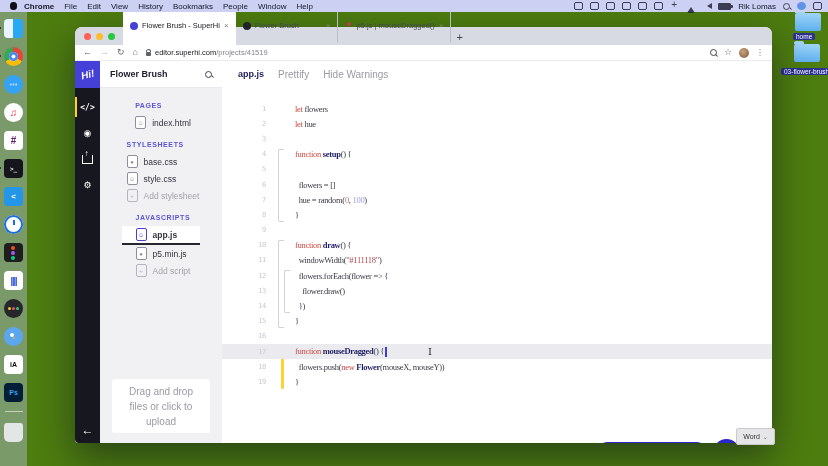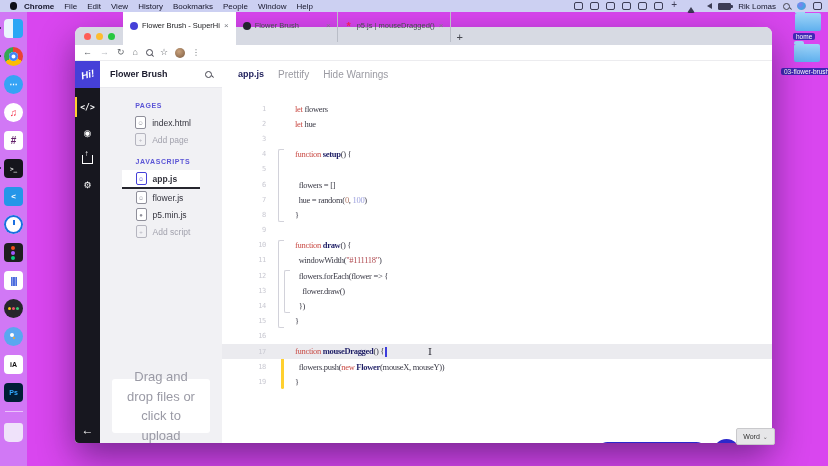--- a/index.html
+++ b/index.html
@@ -1,17 +1,17 @@
 <!DOCTYPE html>
 <html><head>
 <meta charset="utf-8">
 <style>
   html,body{margin:0;padding:0;}
   body{width:828px;height:466px;overflow:hidden;font-family:"Liberation Sans",sans-serif;-webkit-font-smoothing:antialiased;}
-  .screen{position:absolute;inset:0;width:828px;height:466px;background:#d946ef;overflow:hidden;}
+  .screen{position:absolute;inset:0;width:828px;height:466px;background:#4d7c0f;overflow:hidden;}
 
   
   .menubar{position:absolute;left:0;top:0;right:0;height:12px;background:#ccd0f2;display:flex;align-items:center;font-size:8px;color:#15152a;padding:0 6px;z-index:50;}
   .apple{width:7px;height:8px;background:#101018;border-radius:45% 45% 48% 48%;margin:0 7px 0 4px;}
   .menu-item{margin-right:10px;white-space:nowrap;}
   .menu-item.app{font-weight:bold;}
   .menubar-right{margin-left:auto;display:flex;align-items:center;gap:7px;}
   .sicon{display:inline-block;width:9px;height:8px;position:relative;opacity:.85;}
   .sicon::before{content:"";position:absolute;inset:0;border:1px solid #23233a;border-radius:2px;}
   .sicon.round::before{border-radius:50%;}
@@ -113,21 +113,21 @@
   .panel-title .mag{margin-left:auto;}
   .sections{padding:8px 0 0 0;overflow:hidden;flex:1;display:flex;flex-direction:column;align-items:center;}
   .section{padding:6px 10px 4px 14px;}
   .sec-label{font-size:7px;font-weight:bold;letter-spacing:.6px;color:#5b55d6;margin-bottom:5px;}
   .fitem{display:flex;align-items:center;gap:6px;height:17px;margin-left:-14px;padding-left:14px;margin-right:-10px;padding-right:10px;}
   .fitem .fi{width:9px;height:11px;border:1px solid #8f8f9a;border-radius:2px;position:relative;flex:none;display:flex;align-items:center;justify-content:center;font-size:6px;color:#8f8f9a;background:#fff;}
   .fitem.active{background:#fff;border-bottom:2px solid #26262e;font-weight:bold;}
   .fitem.active .fi{border-color:#4540d8;color:#4540d8;}
   .fitem.muted{color:#a2a2ad;}
   .fitem.muted .fi{border-style:solid;border-color:#b5b5bf;color:#b5b5bf;background:transparent;}
-  .dropzone{margin:10px 12px;background:#fff;border-radius:3px;height:54px;display:flex;align-items:center;justify-content:center;text-align:center;font-size:13px;color:#9a9aa5;padding:0 10px;line-height:1.5;}
+  .dropzone{margin:10px 12px;background:#fff;border-radius:3px;height:54px;display:flex;align-items:center;justify-content:center;text-align:center;font-size:10px;color:#9a9aa5;padding:0 10px;line-height:1.5;}
 
   .main{flex:1;background:#fff;position:relative;overflow:hidden;}
   .main-header{height:26px;display:flex;align-items:center;padding-left:16px;gap:14px;}
   .filename{font-weight:bold;font-size:9px;color:#23235e;}
   .action{font-size:10px;color:#9a9aa2;}
   .codepane{position:absolute;left:0;top:26px;right:0;bottom:0;padding-top:14px;font-family:"DejaVu Sans Mono",monospace;font-size:8.5px;letter-spacing:-0.3px;}
   .line{height:15.2px;display:flex;align-items:center;position:relative;}
   .line.active{background:#ebebef;}
   .lnum{width:44px;text-align:right;color:#c9c9d2;font-size:7px;flex:none;}
   .lcode{margin-left:29px;white-space:pre;font-family:Liberation Serif, serif;}
@@ -257,20 +257,24 @@
             <span class="close">×</span>
           </div>
         </div>
       <span class="newtab">+</span>
     </div>
     <div class="addressbar">
       <span class="nav-ic">←</span>
       <span class="nav-ic dim">→</span>
       <span class="nav-ic">↻</span>
       <span class="nav-ic">⌂</span>
+      <div class="urlbox">
+        <span class="minilock"></span>
+        <span class="url"><span>editor.superhi.com</span><span class="path">/projects/41519</span></span>
+      </div>
       <div class="abar-right">
         <span class="mag"></span>
         <span class="star">☆</span>
         <span class="avatar"></span>
         <span class="kebab">⋮</span>
       </div>
     </div>
 
     <div class="editor">
       <div class="brandcol">
@@ -293,34 +297,41 @@
           <span>Flower Brush</span>
           <span class="mag"></span>
         </div>
         <div class="sections" id="sections">
             <div class="section">
               <div class="sec-label">PAGES</div>
               <div class="fitem">
                 <span class="fi">☺</span>
                 <span>index.html</span>
               </div>
+            </div>
+            <div class="section">
+              <div class="sec-label">STYLESHEETS</div>
+              <div class="fitem">
+                <span class="fi">●</span>
+                <span>base.css</span>
+              </div>
+              <div class="fitem">
+                <span class="fi">☺</span>
+                <span>style.css</span>
+              </div>
               <div class="fitem muted">
                 <span class="fi">+</span>
-                <span>Add page</span>
+                <span>Add stylesheet</span>
               </div>
             </div>
             <div class="section">
               <div class="sec-label">JAVASCRIPTS</div>
               <div class="fitem active">
                 <span class="fi">☺</span>
                 <span>app.js</span>
-              </div>
-              <div class="fitem">
-                <span class="fi">☺</span>
-                <span>flower.js</span>
               </div>
               <div class="fitem">
                 <span class="fi">●</span>
                 <span>p5.min.js</span>
               </div>
               <div class="fitem muted">
                 <span class="fi">+</span>
                 <span>Add script</span>
               </div>
             </div>

